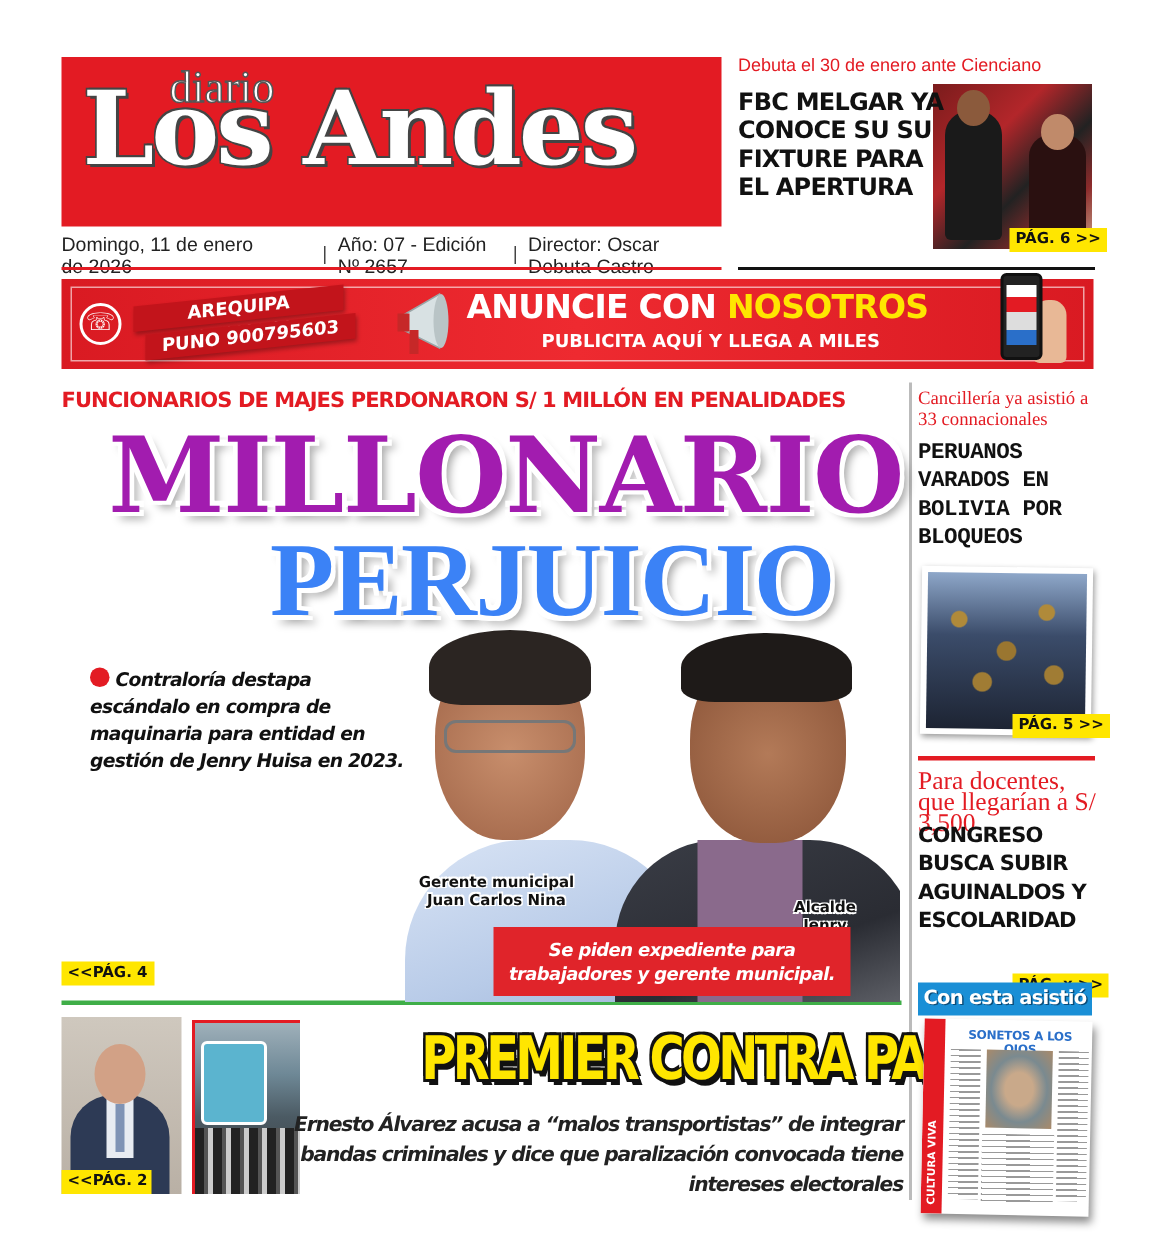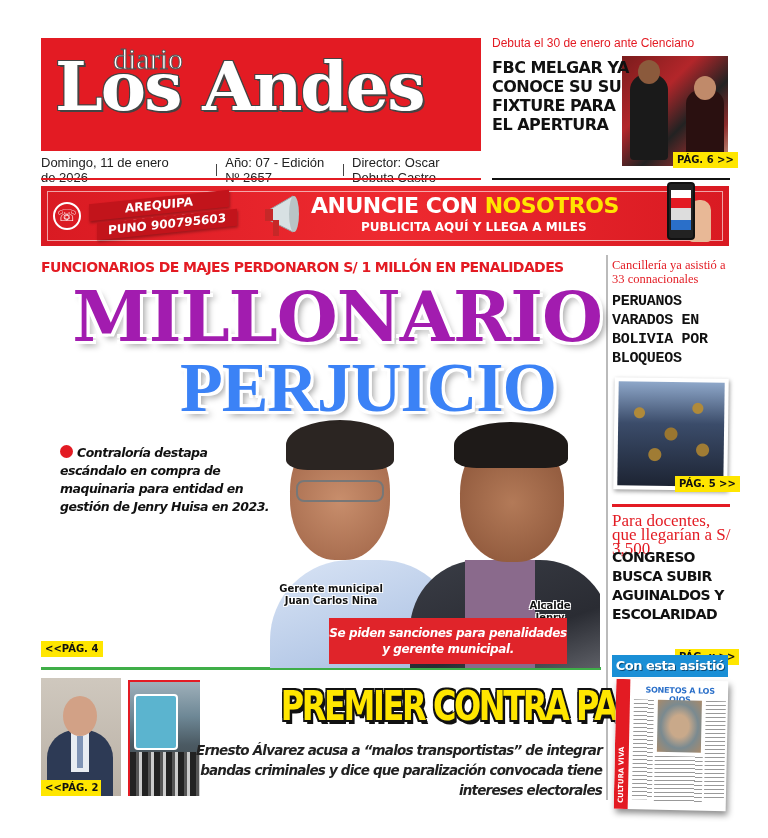--- a/index.html
+++ b/index.html
@@ -192,21 +192,21 @@
 <div class="abs page-tag tag-p4">&lt;&lt;PÁG. 4</div>
 
 <div class="abs caption-person cap1">
   <div>Gerente municipal</div>
   <div>Juan Carlos Nina</div>
 </div>
 <div class="abs caption-person cap2">
   <div>Alcalde</div>
   <div>Jenry Huisa</div>
 </div>
-<div class="abs redbox">Se piden sanciones para penalidades y gerente municipal.</div>
+<div class="abs redbox">Se piden expediente para trabajadores y gerente municipal.</div>
 
 <div class="abs rule-green"></div>
 
 <div class="abs photo-premier">
   <div class="premier-body"></div>
   <div class="premier-shirt"></div>
   <div class="premier-tie"></div>
   <div class="premier-head"></div>
 </div>
 <div class="abs photo-bus">

